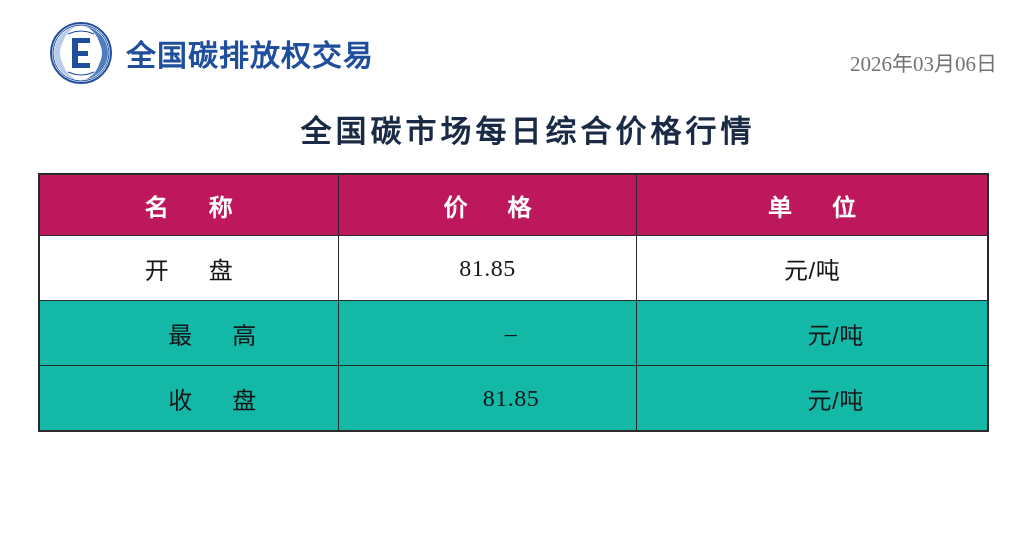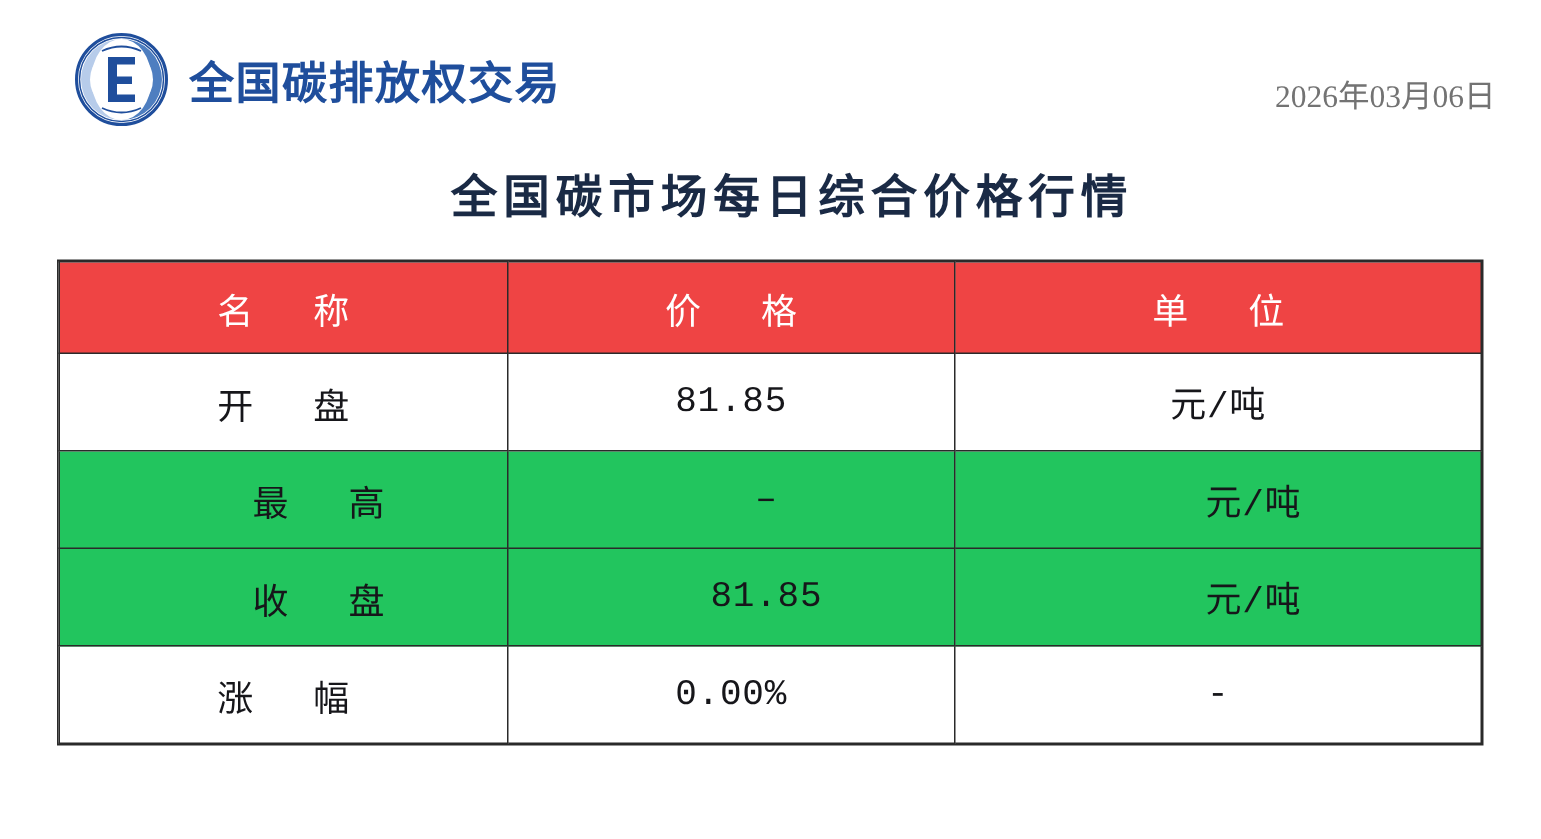--- a/index.html
+++ b/index.html
@@ -88,45 +88,45 @@
   table.price-table th,
   table.price-table td {
     border: 1px solid #2a2a2a;
     text-align: center;
     height: 62px;
     font-size: 24px;
     color: #16161a;
   }
 
   table.price-table thead th {
-    background: #ef4444;
+    background: #be185d;
     color: #ffffff;
-    font-weight: normal;
+    font-weight: bold;
     letter-spacing: 8px;
     text-indent: 8px;
     height: 58px;
   }
 
   table.price-table tbody tr.alt td {
-    background: #22c55e;
+    background: #14b8a6;
     padding-left: 48px;
   }
 
   td.label-cell {
     letter-spacing: 8px;
     text-indent: 8px;
   }
 
   td.value-cell {
-    font-family: Liberation Mono, monospace;
+    font-family: Liberation Serif, serif;
     letter-spacing: 0.5px;
   }
 
   td.unit-cell {
-    font-family: Liberation Mono, monospace;
+    font-family: Liberation Sans, sans-serif;
     letter-spacing: 0.5px;
   }
 
   col.col-name { width: 31.5%; }
   col.col-price { width: 31.5%; }
   col.col-unit { width: 37%; }
 </style>
 </head>
 <body>
 
@@ -176,22 +176,17 @@
         <tr class="alt">
           <td class="label-cell">最　高</td>
           <td class="value-cell">–</td>
           <td class="unit-cell">元/吨</td>
         </tr>
         <tr class="alt">
           <td class="label-cell">收　盘</td>
           <td class="value-cell">81.85</td>
           <td class="unit-cell">元/吨</td>
         </tr>
-        <tr>
-          <td class="label-cell">涨　幅</td>
-          <td class="value-cell">0.00%</td>
-          <td class="unit-cell">-</td>
-        </tr>
       </tbody>
     </table>
   </div>
 
 </div>
 
 </body></html>

